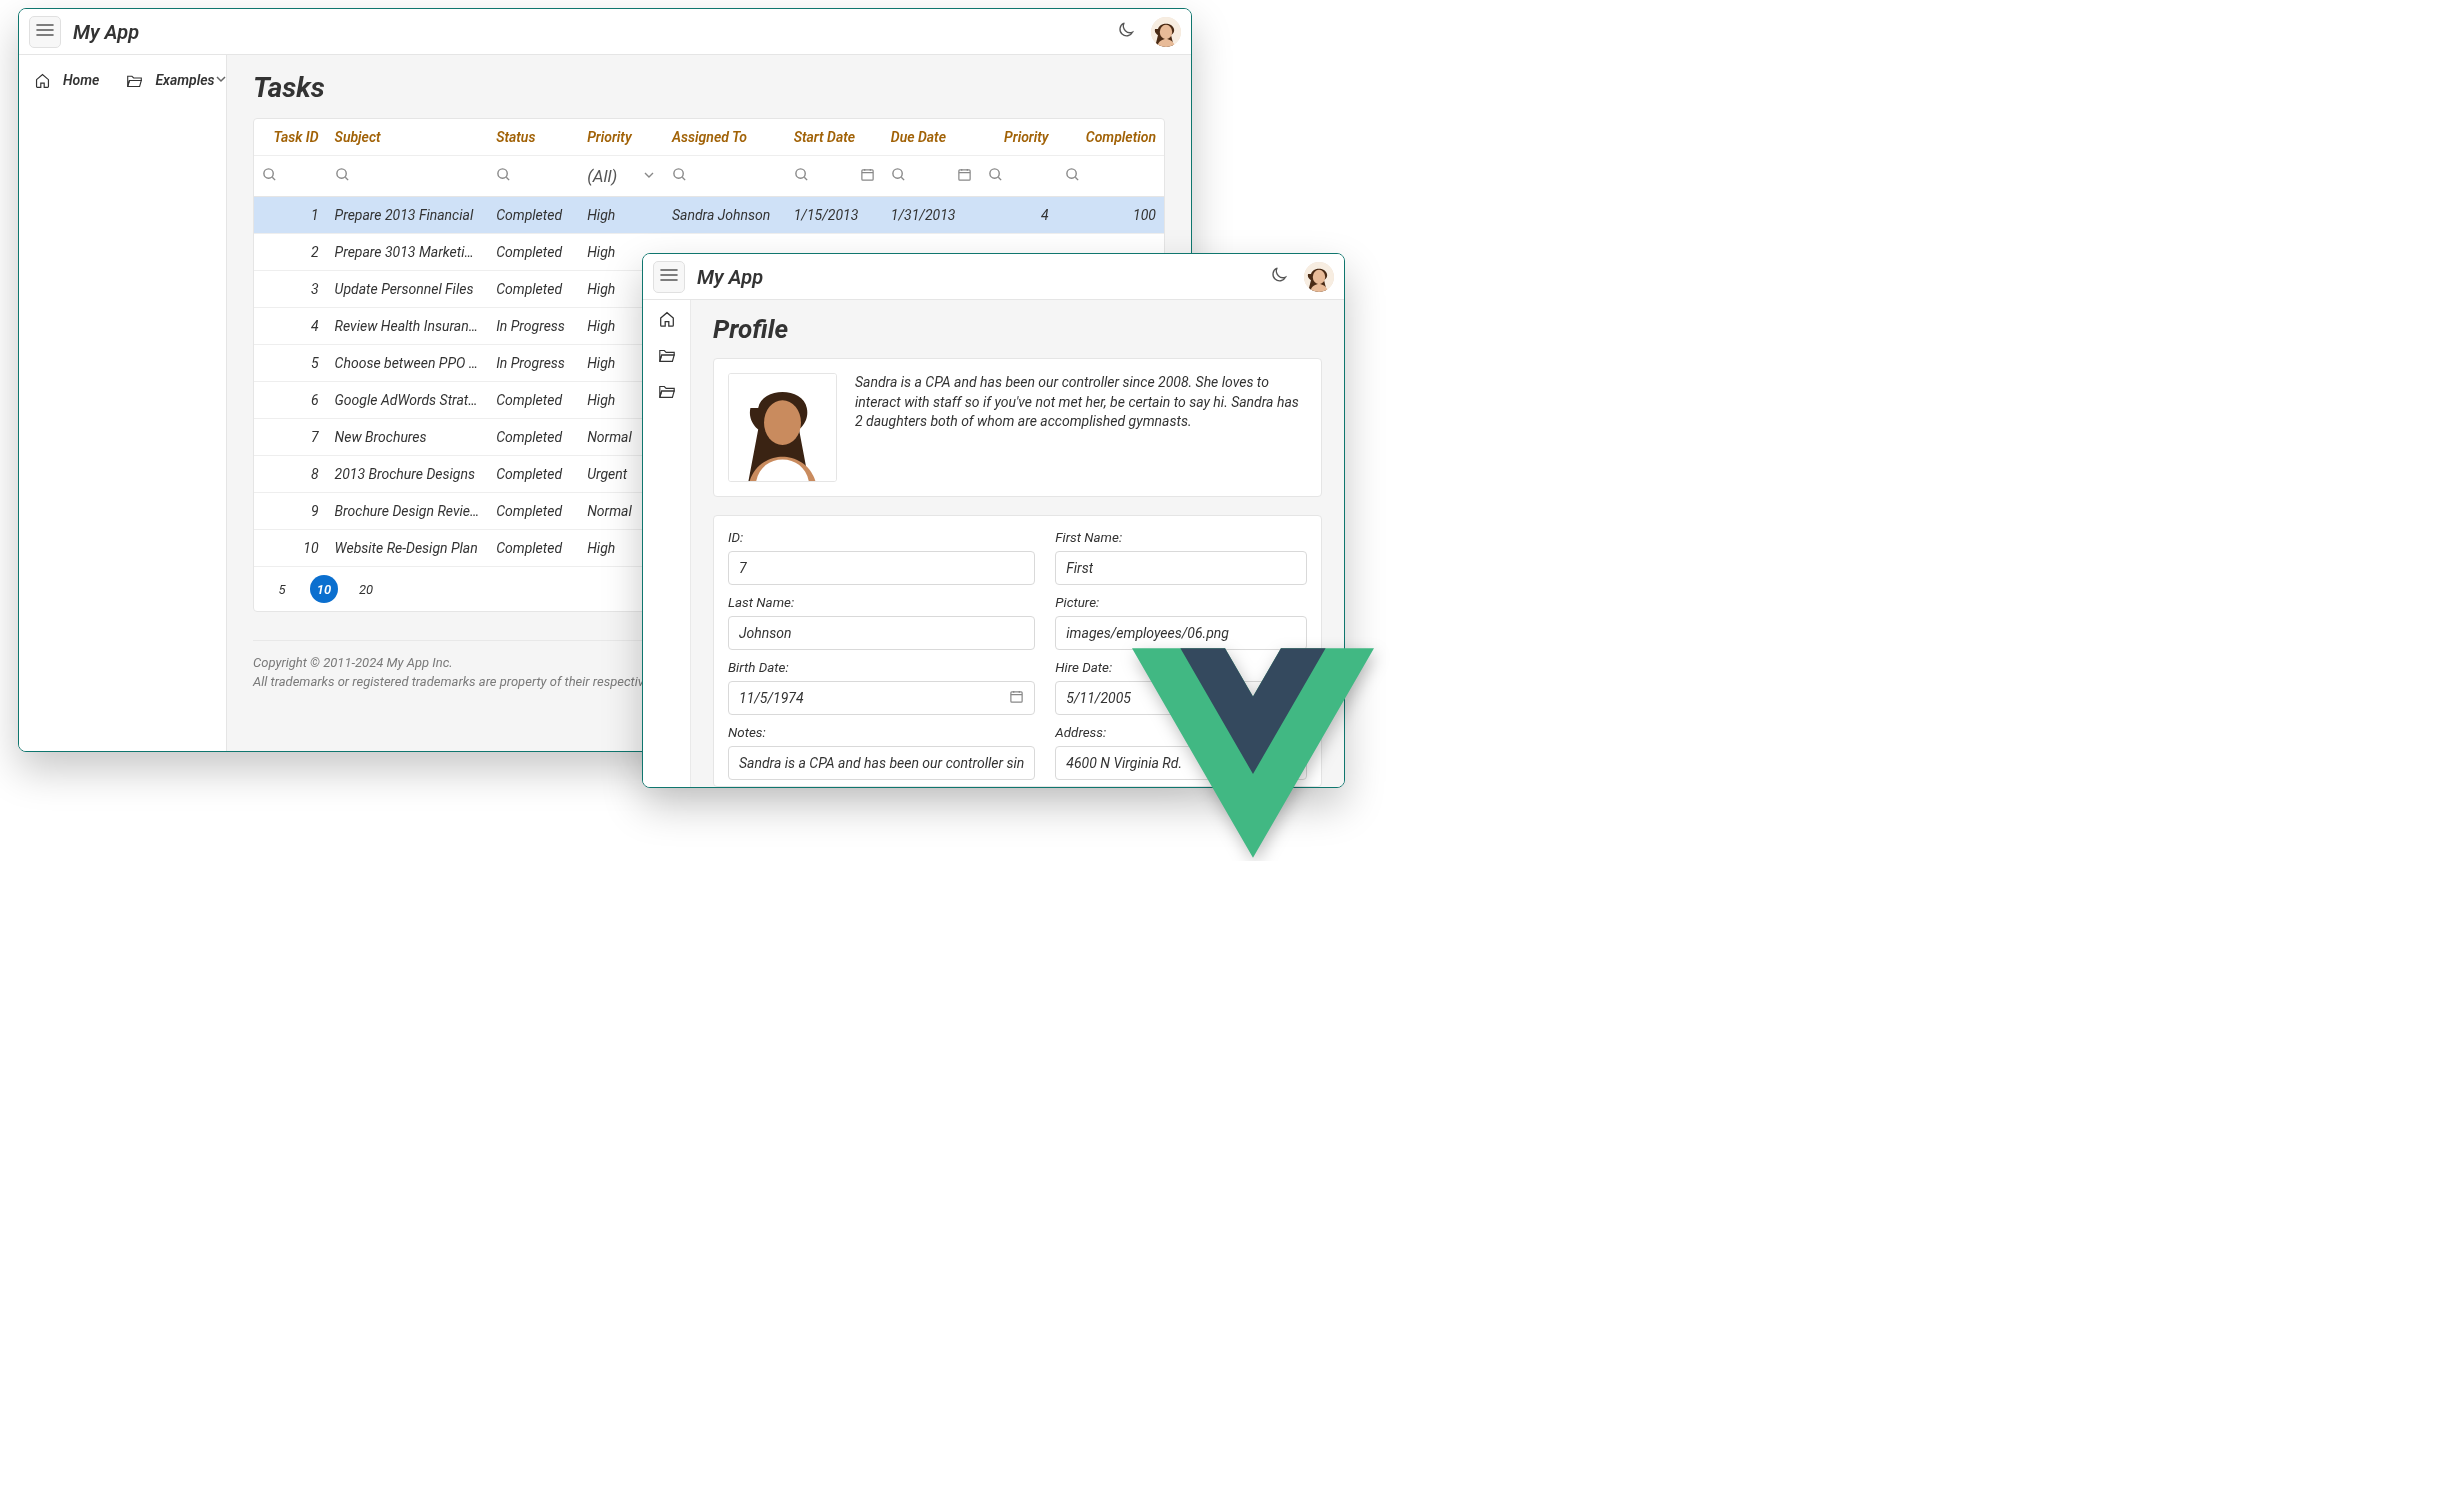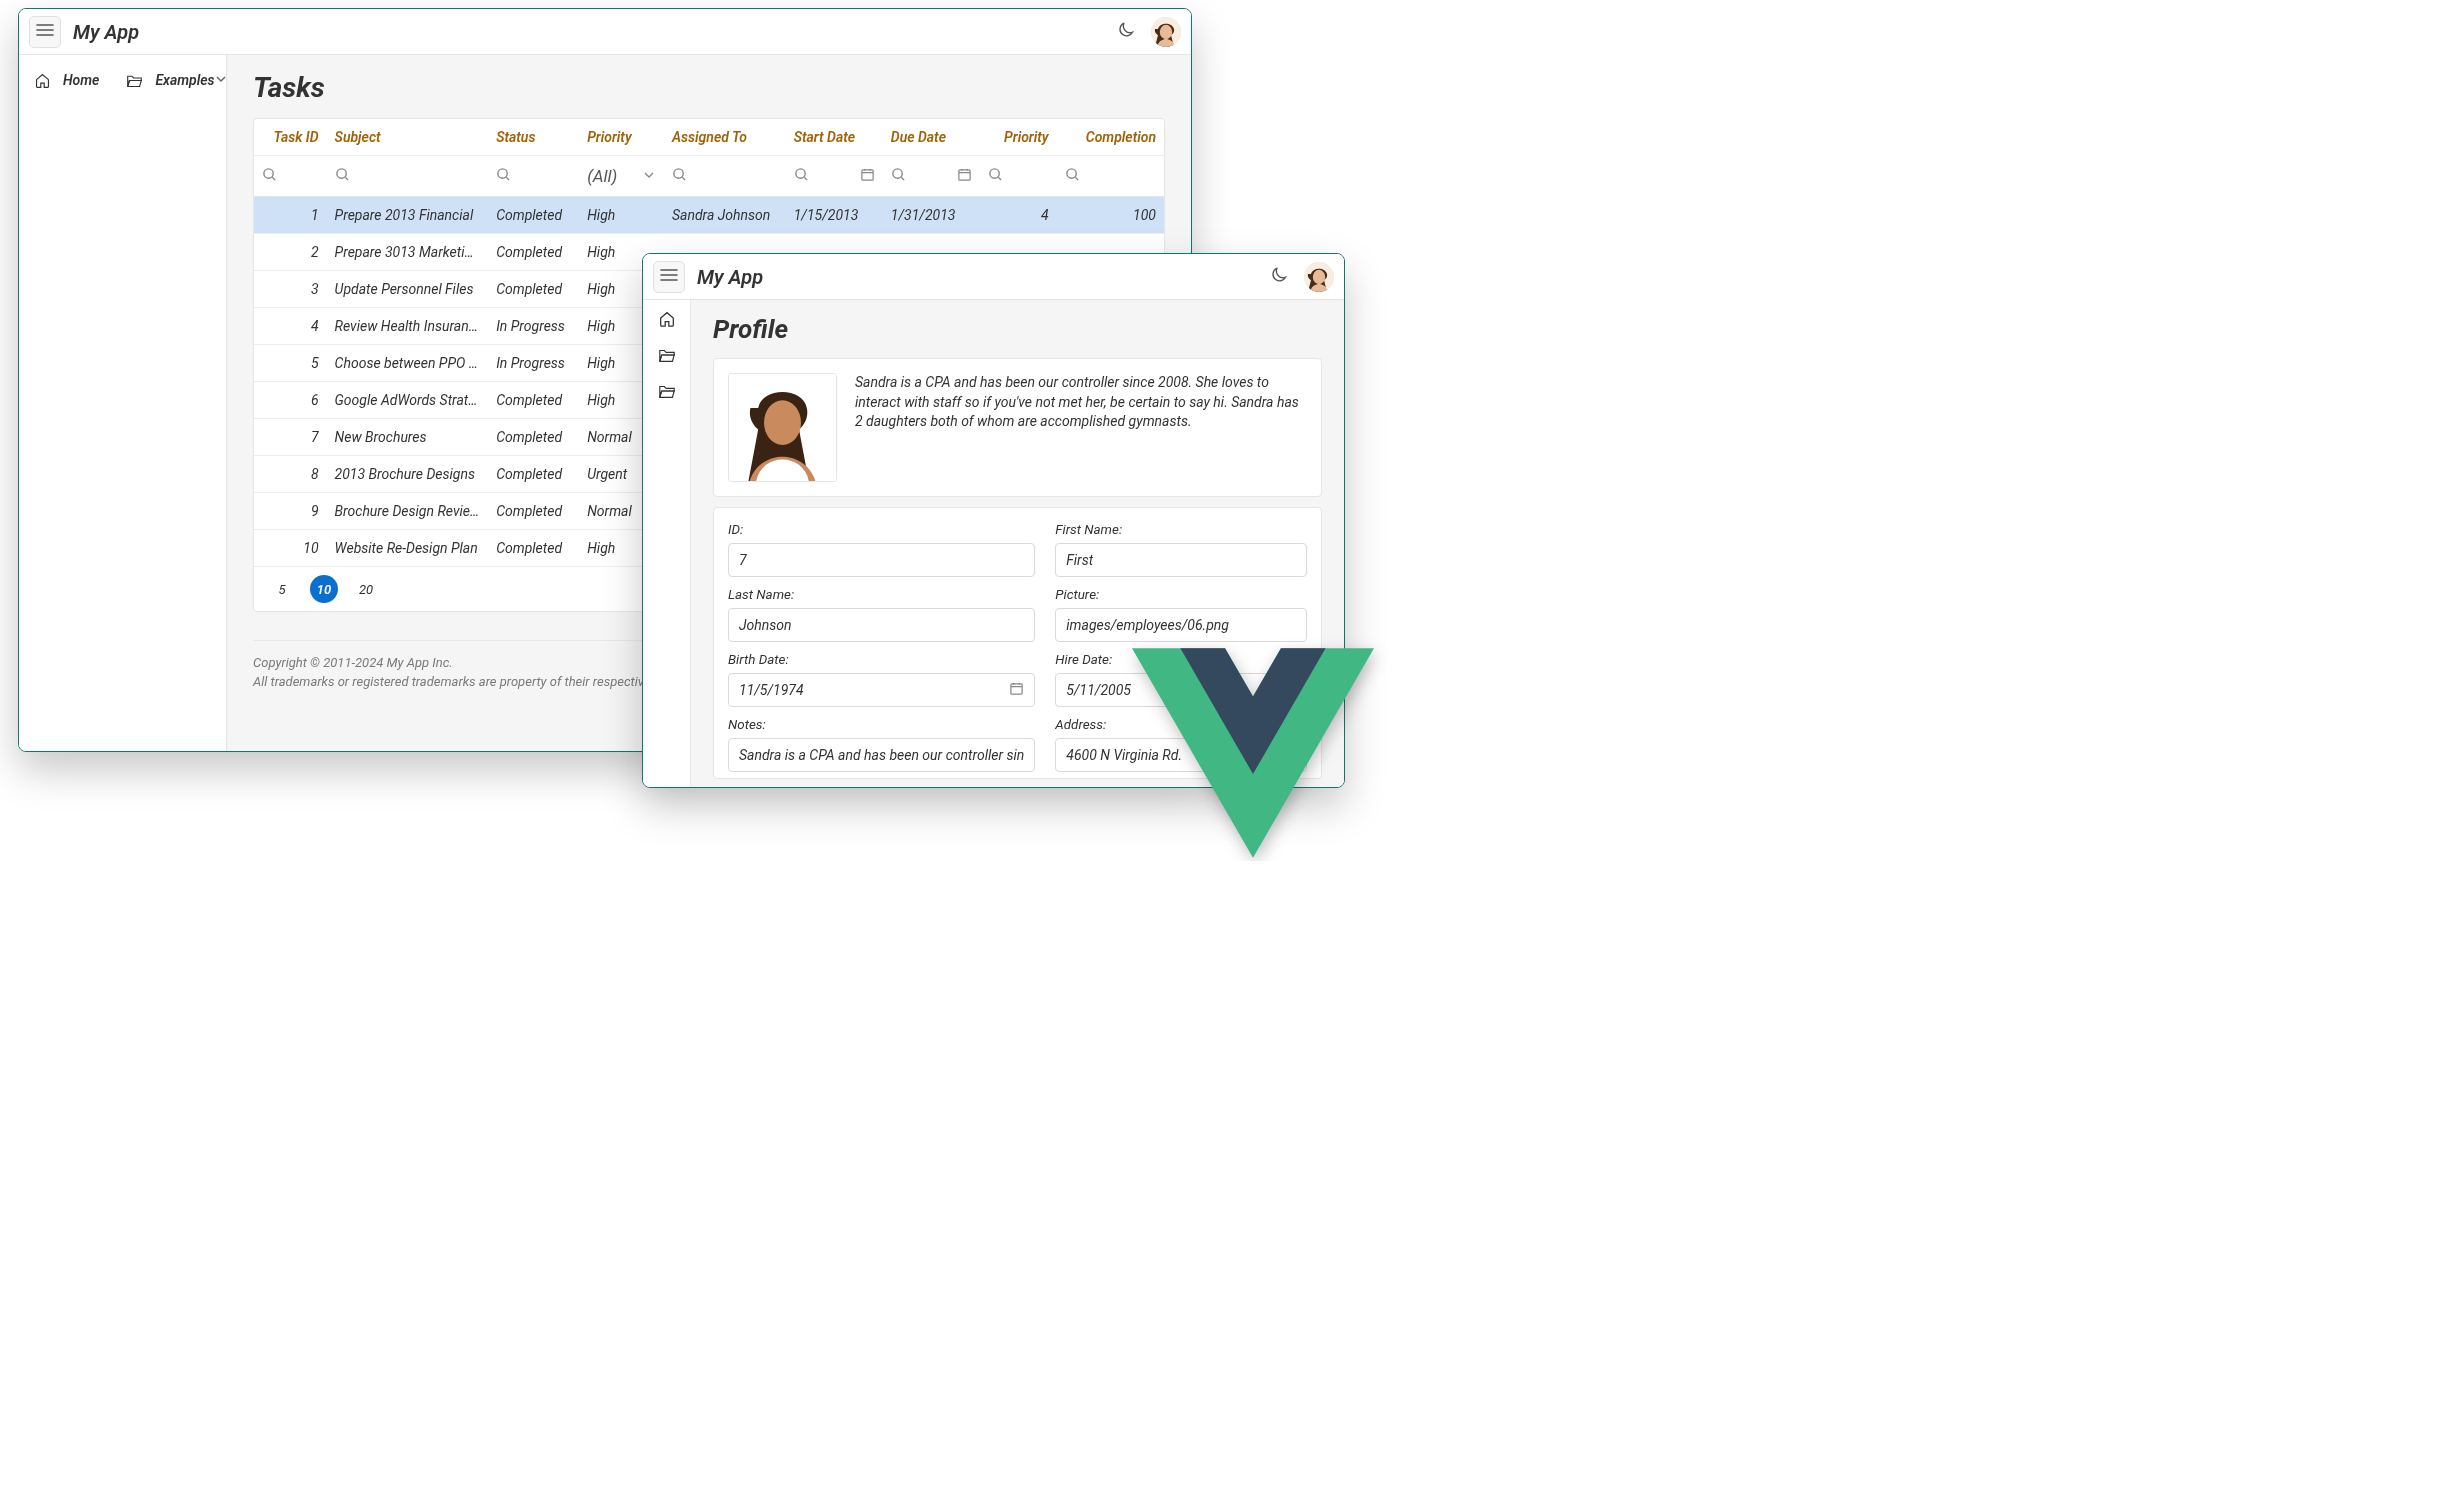--- a/index.html
+++ b/index.html
@@ -183,21 +183,21 @@
     overflow:auto;
   }
   .front-main .page-title { font-size:26px; font-weight:700; margin-bottom:14px; }
 
   .bio-card {
     background:#fff;
     border:1px solid #e5e5e5;
     border-radius:4px;
     padding:14px;
     display:flex; gap:18px;
-    margin-bottom:10px;
+    margin-bottom:18px;
   }
   .bio-photo {
     width:109px; height:109px;
     border:1px solid #e5e5e5;
     border-radius:3px;
     background:#fff;
     flex-shrink:0;
     display:flex; align-items:center; justify-content:center;
     overflow:hidden;
   }

